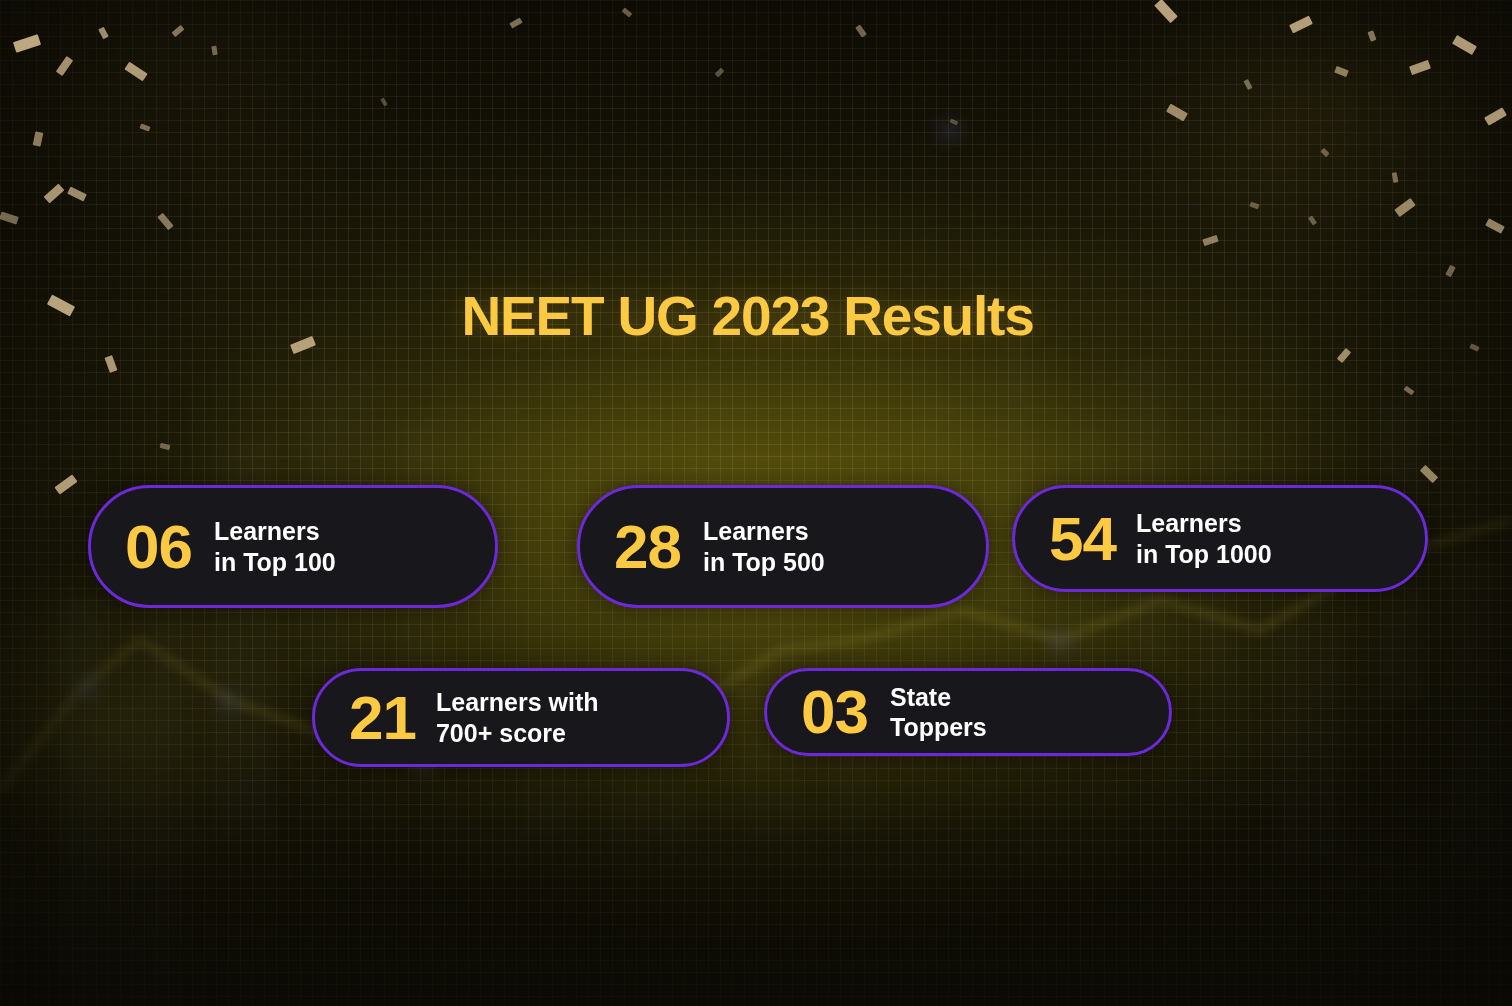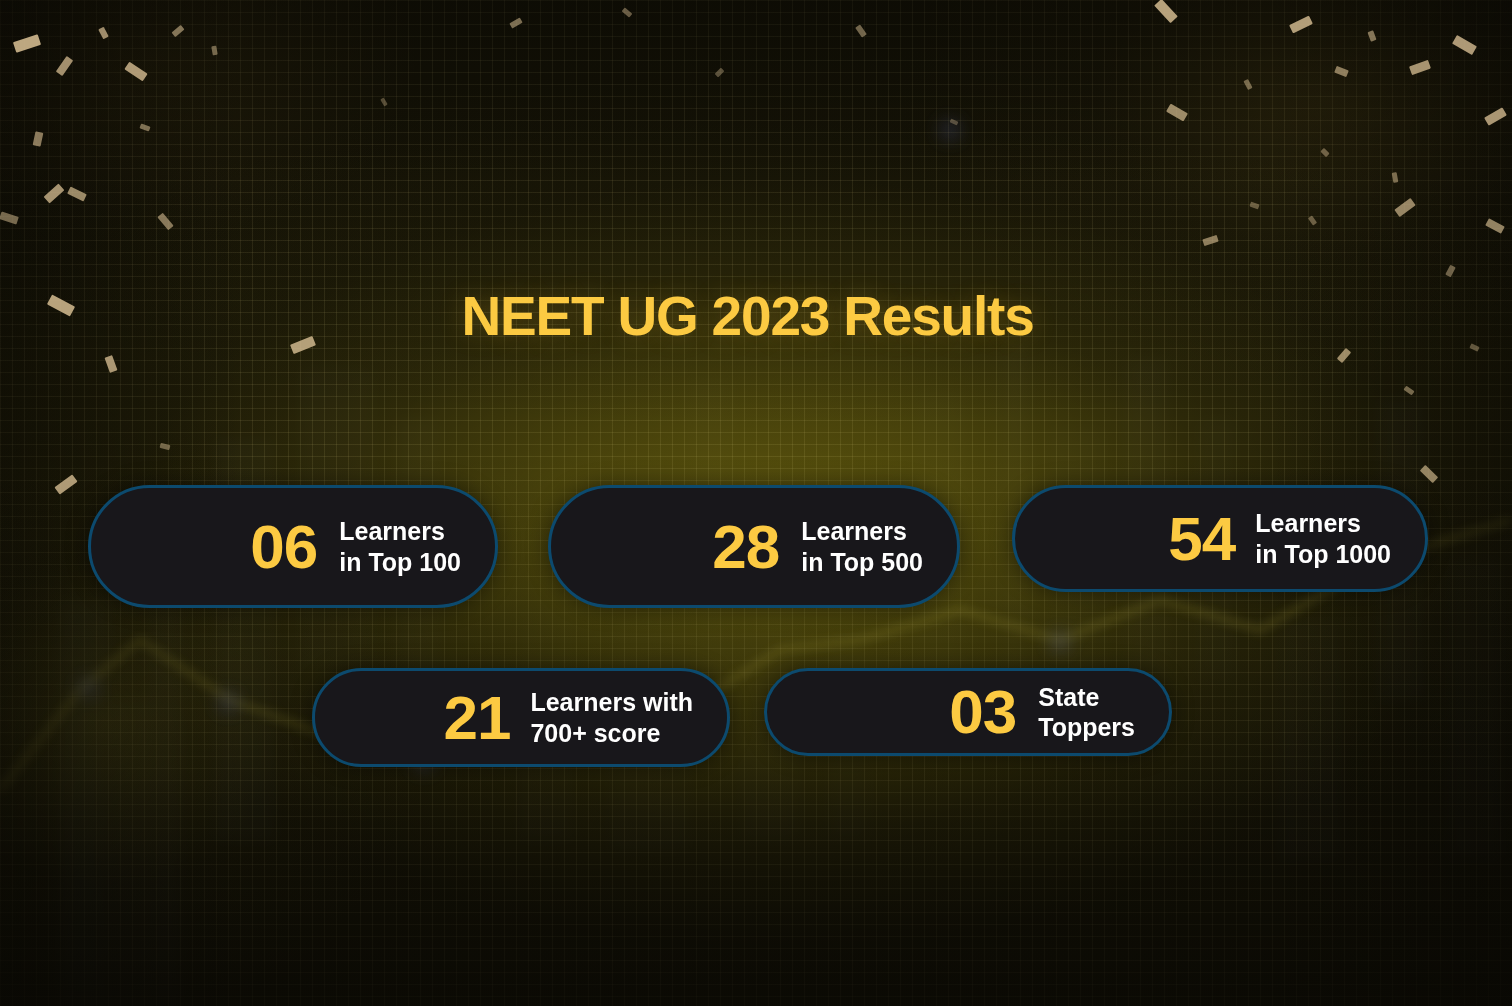--- a/index.html
+++ b/index.html
@@ -134,25 +134,24 @@
     font-family: "Liberation Sans", sans-serif;
     text-shadow: 0 0 26px rgba(252, 202, 66, 0.22);
   }
 
   .pill {
     position: absolute;
     box-sizing: border-box;
     display: flex;
     align-items: center;
     background: #18171b;
-    border: 3px solid #0c4a6e;
+    border: 3px solid #6d28d9;
     border-radius: 62px;
     padding: 0 34px;
     box-shadow: 0 0 22px rgba(0, 0, 0, 0.45);
-    justify-content: flex-end;
   }
 
   .pill-number {
     color: #fcca42;
     font-size: 62px;
     font-weight: 700;
     line-height: 1;
     letter-spacing: -1px;
     white-space: nowrap;
   }
@@ -162,21 +161,21 @@
     font-size: 25px;
     font-weight: 600;
     line-height: 1.22;
     margin-left: 22px;
     white-space: nowrap;
   }
   .pill-label .l2 { display: block; }
 
   
   #pill-0 { left: 88px;   top: 485px; width: 410px; height: 123px; }
-  #pill-1 { left: 548px;  top: 485px; width: 412px; height: 123px; }
+  #pill-1 { left: 577px;  top: 485px; width: 412px; height: 123px; }
   #pill-2 { left: 1012px; top: 485px; width: 416px; height: 107px; }
   
   #pill-3 { left: 312px;  top: 668px; width: 418px; height: 99px; }
   #pill-4 { left: 764px;  top: 668px; width: 408px; height: 88px; }
 
   #pill-2 .pill-label, #pill-3 .pill-label { margin-left: 20px; }
 </style>
 </head>
 <body>
 

